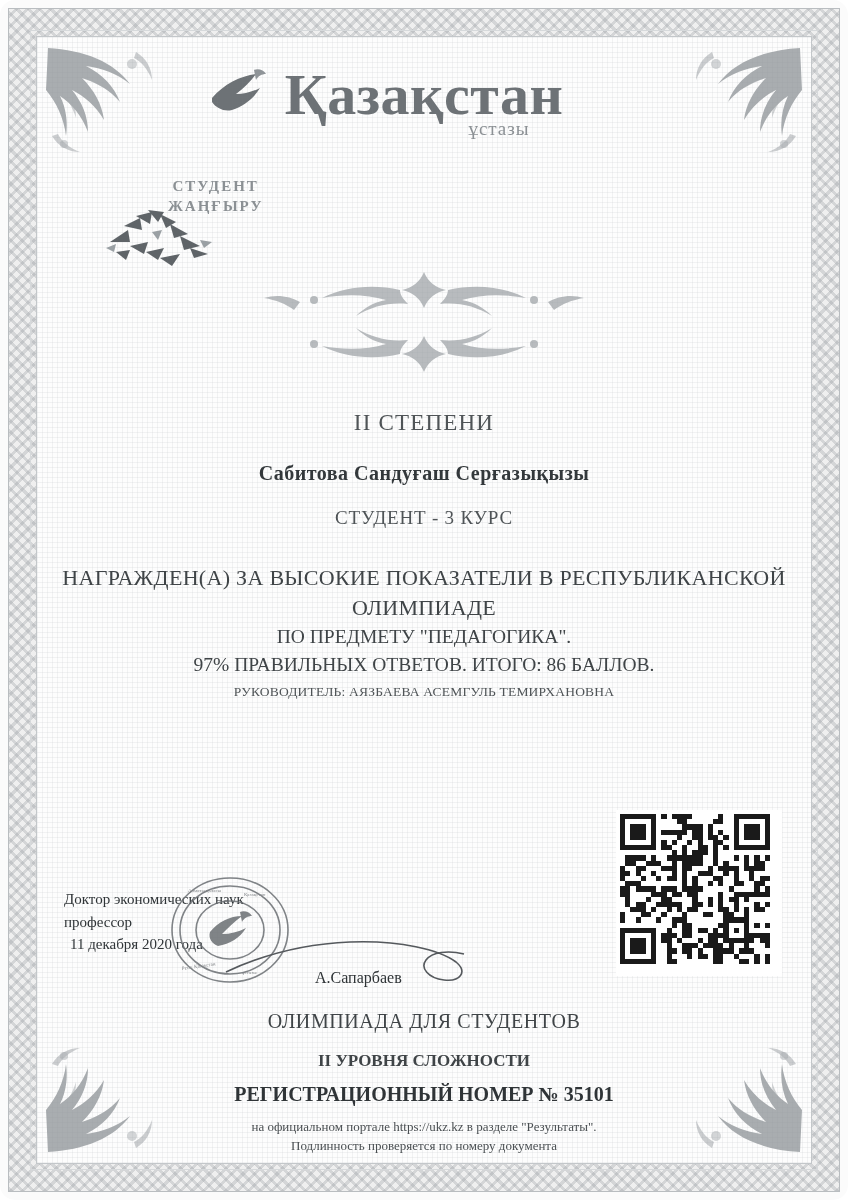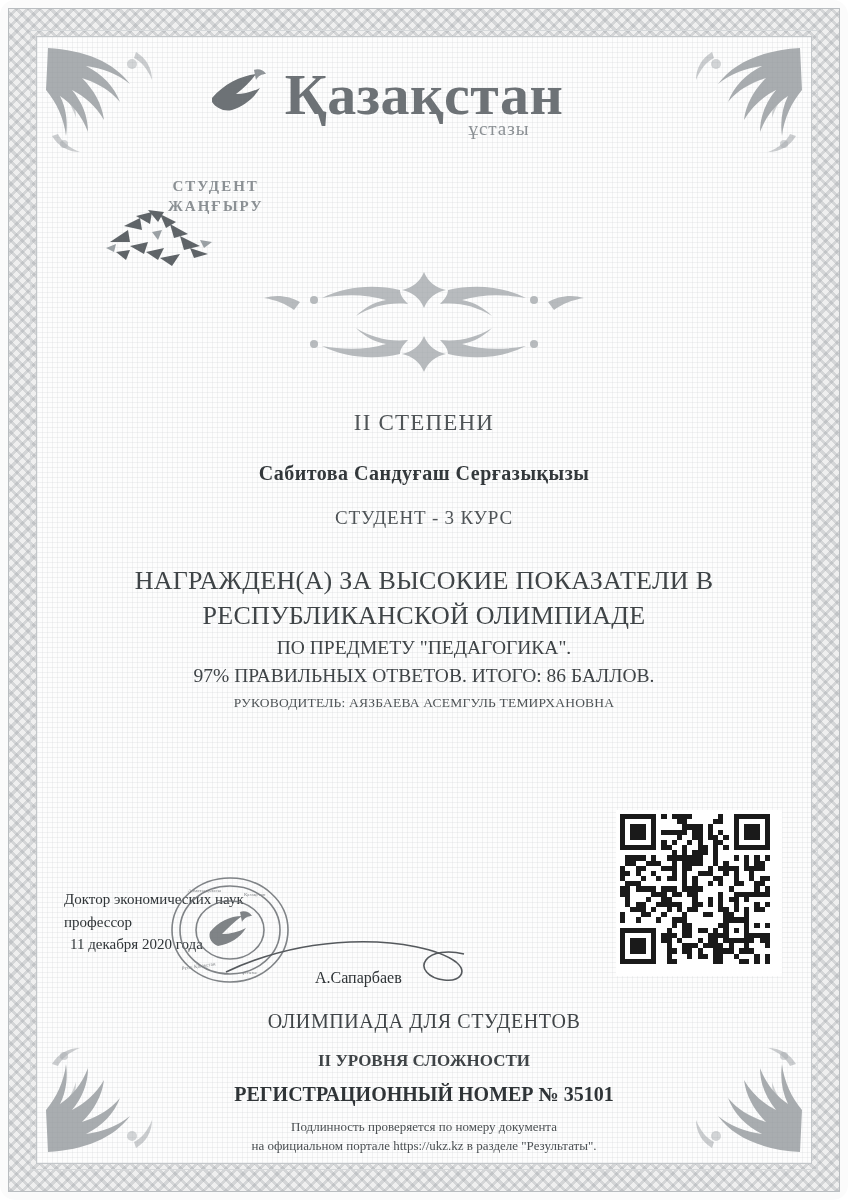--- a/index.html
+++ b/index.html
@@ -161,21 +161,21 @@
     letter-spacing: 0.8px;
     margin-top: 22px;
   }
 
   .award {
     text-align: center;
     margin-top: 34px;
     color: #3f4447;
   }
   .award .l1 {
-    font-size: 26px;
+    font-size: 22px;
     letter-spacing: 0.3px;
     line-height: 1.35;
   }
   .award .l2 {
     font-size: 19.5px;
     margin-top: 4px;
   }
   .award .l3 {
     font-size: 19.5px;
     margin-top: 6px;
@@ -430,19 +430,19 @@
             <path d="M0 0h1v1h-1zM1 0h1v1h-1zM2 0h1v1h-1zM3 0h1v1h-1zM4 0h1v1h-1zM5 0h1v1h-1zM6 0h1v1h-1zM8 0h1v1h-1zM10 0h1v1h-1zM11 0h1v1h-1zM12 0h1v1h-1zM13 0h1v1h-1zM19 0h1v1h-1zM22 0h1v1h-1zM23 0h1v1h-1zM24 0h1v1h-1zM25 0h1v1h-1zM26 0h1v1h-1zM27 0h1v1h-1zM28 0h1v1h-1zM0 1h1v1h-1zM6 1h1v1h-1zM11 1h1v1h-1zM12 1h1v1h-1zM18 1h1v1h-1zM19 1h1v1h-1zM22 1h1v1h-1zM28 1h1v1h-1zM0 2h1v1h-1zM2 2h1v1h-1zM3 2h1v1h-1zM4 2h1v1h-1zM6 2h1v1h-1zM12 2h1v1h-1zM13 2h1v1h-1zM14 2h1v1h-1zM15 2h1v1h-1zM17 2h1v1h-1zM22 2h1v1h-1zM24 2h1v1h-1zM25 2h1v1h-1zM26 2h1v1h-1zM28 2h1v1h-1zM0 3h1v1h-1zM2 3h1v1h-1zM3 3h1v1h-1zM4 3h1v1h-1zM6 3h1v1h-1zM8 3h1v1h-1zM9 3h1v1h-1zM10 3h1v1h-1zM11 3h1v1h-1zM12 3h1v1h-1zM14 3h1v1h-1zM15 3h1v1h-1zM17 3h1v1h-1zM19 3h1v1h-1zM22 3h1v1h-1zM24 3h1v1h-1zM25 3h1v1h-1zM26 3h1v1h-1zM28 3h1v1h-1zM0 4h1v1h-1zM2 4h1v1h-1zM3 4h1v1h-1zM4 4h1v1h-1zM6 4h1v1h-1zM11 4h1v1h-1zM14 4h1v1h-1zM15 4h1v1h-1zM17 4h1v1h-1zM18 4h1v1h-1zM20 4h1v1h-1zM22 4h1v1h-1zM24 4h1v1h-1zM25 4h1v1h-1zM26 4h1v1h-1zM28 4h1v1h-1zM0 5h1v1h-1zM6 5h1v1h-1zM8 5h1v1h-1zM10 5h1v1h-1zM13 5h1v1h-1zM15 5h1v1h-1zM18 5h1v1h-1zM19 5h1v1h-1zM22 5h1v1h-1zM28 5h1v1h-1zM0 6h1v1h-1zM1 6h1v1h-1zM2 6h1v1h-1zM3 6h1v1h-1zM4 6h1v1h-1zM5 6h1v1h-1zM6 6h1v1h-1zM8 6h1v1h-1zM9 6h1v1h-1zM12 6h1v1h-1zM15 6h1v1h-1zM16 6h1v1h-1zM18 6h1v1h-1zM20 6h1v1h-1zM22 6h1v1h-1zM23 6h1v1h-1zM24 6h1v1h-1zM25 6h1v1h-1zM26 6h1v1h-1zM27 6h1v1h-1zM28 6h1v1h-1zM10 7h1v1h-1zM12 7h1v1h-1zM14 7h1v1h-1zM15 7h1v1h-1zM16 7h1v1h-1zM18 7h1v1h-1zM1 8h1v1h-1zM2 8h1v1h-1zM3 8h1v1h-1zM4 8h1v1h-1zM6 8h1v1h-1zM9 8h1v1h-1zM10 8h1v1h-1zM11 8h1v1h-1zM12 8h1v1h-1zM13 8h1v1h-1zM14 8h1v1h-1zM15 8h1v1h-1zM18 8h1v1h-1zM22 8h1v1h-1zM24 8h1v1h-1zM26 8h1v1h-1zM28 8h1v1h-1zM1 9h1v1h-1zM2 9h1v1h-1zM5 9h1v1h-1zM6 9h1v1h-1zM7 9h1v1h-1zM10 9h1v1h-1zM12 9h1v1h-1zM13 9h1v1h-1zM14 9h1v1h-1zM15 9h1v1h-1zM18 9h1v1h-1zM20 9h1v1h-1zM24 9h1v1h-1zM26 9h1v1h-1zM27 9h1v1h-1zM0 10h1v1h-1zM3 10h1v1h-1zM4 10h1v1h-1zM8 10h1v1h-1zM9 10h1v1h-1zM10 10h1v1h-1zM12 10h1v1h-1zM13 10h1v1h-1zM17 10h1v1h-1zM19 10h1v1h-1zM20 10h1v1h-1zM21 10h1v1h-1zM22 10h1v1h-1zM24 10h1v1h-1zM25 10h1v1h-1zM26 10h1v1h-1zM27 10h1v1h-1zM0 11h1v1h-1zM1 11h1v1h-1zM3 11h1v1h-1zM6 11h1v1h-1zM10 11h1v1h-1zM12 11h1v1h-1zM15 11h1v1h-1zM16 11h1v1h-1zM17 11h1v1h-1zM20 11h1v1h-1zM22 11h1v1h-1zM25 11h1v1h-1zM0 12h1v1h-1zM4 12h1v1h-1zM7 12h1v1h-1zM9 12h1v1h-1zM10 12h1v1h-1zM12 12h1v1h-1zM14 12h1v1h-1zM18 12h1v1h-1zM19 12h1v1h-1zM22 12h1v1h-1zM25 12h1v1h-1zM27 12h1v1h-1zM28 12h1v1h-1zM1 13h1v1h-1zM2 13h1v1h-1zM3 13h1v1h-1zM12 13h1v1h-1zM14 13h1v1h-1zM17 13h1v1h-1zM19 13h1v1h-1zM22 13h1v1h-1zM23 13h1v1h-1zM26 13h1v1h-1zM27 13h1v1h-1zM0 14h1v1h-1zM1 14h1v1h-1zM3 14h1v1h-1zM4 14h1v1h-1zM5 14h1v1h-1zM6 14h1v1h-1zM8 14h1v1h-1zM9 14h1v1h-1zM10 14h1v1h-1zM12 14h1v1h-1zM13 14h1v1h-1zM14 14h1v1h-1zM15 14h1v1h-1zM21 14h1v1h-1zM26 14h1v1h-1zM28 14h1v1h-1zM0 15h1v1h-1zM1 15h1v1h-1zM6 15h1v1h-1zM7 15h1v1h-1zM8 15h1v1h-1zM10 15h1v1h-1zM11 15h1v1h-1zM13 15h1v1h-1zM14 15h1v1h-1zM19 15h1v1h-1zM22 15h1v1h-1zM23 15h1v1h-1zM24 15h1v1h-1zM25 15h1v1h-1zM26 15h1v1h-1zM27 15h1v1h-1zM28 15h1v1h-1zM1 16h1v1h-1zM5 16h1v1h-1zM8 16h1v1h-1zM9 16h1v1h-1zM14 16h1v1h-1zM17 16h1v1h-1zM19 16h1v1h-1zM21 16h1v1h-1zM22 16h1v1h-1zM24 16h1v1h-1zM1 17h1v1h-1zM3 17h1v1h-1zM4 17h1v1h-1zM7 17h1v1h-1zM8 17h1v1h-1zM9 17h1v1h-1zM10 17h1v1h-1zM11 17h1v1h-1zM14 17h1v1h-1zM15 17h1v1h-1zM17 17h1v1h-1zM19 17h1v1h-1zM22 17h1v1h-1zM26 17h1v1h-1zM28 17h1v1h-1zM2 18h1v1h-1zM3 18h1v1h-1zM4 18h1v1h-1zM6 18h1v1h-1zM9 18h1v1h-1zM11 18h1v1h-1zM13 18h1v1h-1zM14 18h1v1h-1zM19 18h1v1h-1zM20 18h1v1h-1zM22 18h1v1h-1zM24 18h1v1h-1zM26 18h1v1h-1zM27 18h1v1h-1zM0 19h1v1h-1zM4 19h1v1h-1zM5 19h1v1h-1zM8 19h1v1h-1zM12 19h1v1h-1zM16 19h1v1h-1zM17 19h1v1h-1zM20 19h1v1h-1zM21 19h1v1h-1zM24 19h1v1h-1zM0 20h1v1h-1zM3 20h1v1h-1zM7 20h1v1h-1zM10 20h1v1h-1zM11 20h1v1h-1zM12 20h1v1h-1zM20 20h1v1h-1zM21 20h1v1h-1zM22 20h1v1h-1zM23 20h1v1h-1zM24 20h1v1h-1zM10 21h1v1h-1zM12 21h1v1h-1zM13 21h1v1h-1zM19 21h1v1h-1zM20 21h1v1h-1zM24 21h1v1h-1zM26 21h1v1h-1zM28 21h1v1h-1zM0 22h1v1h-1zM1 22h1v1h-1zM2 22h1v1h-1zM3 22h1v1h-1zM4 22h1v1h-1zM5 22h1v1h-1zM6 22h1v1h-1zM9 22h1v1h-1zM12 22h1v1h-1zM13 22h1v1h-1zM15 22h1v1h-1zM16 22h1v1h-1zM18 22h1v1h-1zM20 22h1v1h-1zM22 22h1v1h-1zM24 22h1v1h-1zM0 23h1v1h-1zM6 23h1v1h-1zM8 23h1v1h-1zM9 23h1v1h-1zM10 23h1v1h-1zM12 23h1v1h-1zM13 23h1v1h-1zM17 23h1v1h-1zM18 23h1v1h-1zM19 23h1v1h-1zM20 23h1v1h-1zM24 23h1v1h-1zM25 23h1v1h-1zM26 23h1v1h-1zM27 23h1v1h-1zM28 23h1v1h-1zM0 24h1v1h-1zM2 24h1v1h-1zM3 24h1v1h-1zM4 24h1v1h-1zM6 24h1v1h-1zM8 24h1v1h-1zM9 24h1v1h-1zM11 24h1v1h-1zM15 24h1v1h-1zM17 24h1v1h-1zM18 24h1v1h-1zM20 24h1v1h-1zM21 24h1v1h-1zM22 24h1v1h-1zM23 24h1v1h-1zM24 24h1v1h-1zM25 24h1v1h-1zM27 24h1v1h-1zM28 24h1v1h-1zM0 25h1v1h-1zM2 25h1v1h-1zM3 25h1v1h-1zM4 25h1v1h-1zM6 25h1v1h-1zM9 25h1v1h-1zM12 25h1v1h-1zM13 25h1v1h-1zM14 25h1v1h-1zM16 25h1v1h-1zM17 25h1v1h-1zM18 25h1v1h-1zM19 25h1v1h-1zM21 25h1v1h-1zM24 25h1v1h-1zM28 25h1v1h-1zM0 26h1v1h-1zM2 26h1v1h-1zM3 26h1v1h-1zM4 26h1v1h-1zM6 26h1v1h-1zM9 26h1v1h-1zM10 26h1v1h-1zM12 26h1v1h-1zM13 26h1v1h-1zM15 26h1v1h-1zM18 26h1v1h-1zM19 26h1v1h-1zM20 26h1v1h-1zM21 26h1v1h-1zM23 26h1v1h-1zM24 26h1v1h-1zM25 26h1v1h-1zM0 27h1v1h-1zM6 27h1v1h-1zM9 27h1v1h-1zM13 27h1v1h-1zM15 27h1v1h-1zM16 27h1v1h-1zM18 27h1v1h-1zM19 27h1v1h-1zM22 27h1v1h-1zM26 27h1v1h-1zM28 27h1v1h-1zM0 28h1v1h-1zM1 28h1v1h-1zM2 28h1v1h-1zM3 28h1v1h-1zM4 28h1v1h-1zM5 28h1v1h-1zM6 28h1v1h-1zM9 28h1v1h-1zM10 28h1v1h-1zM18 28h1v1h-1zM19 28h1v1h-1zM23 28h1v1h-1zM24 28h1v1h-1zM26 28h1v1h-1zM28 28h1v1h-1z"></path>
           </g>
       </svg>
     </div>
 
     <div class="footer">
       <div class="f1">ОЛИМПИАДА ДЛЯ СТУДЕНТОВ</div>
       <div class="f2">II УРОВНЯ СЛОЖНОСТИ</div>
       <div class="f3">РЕГИСТРАЦИОННЫЙ НОМЕР № 35101</div>
       <div class="f4">
+        <div>на официальном портале https://ukz.kz в разделе "Результаты".</div>
         <div>Подлинность проверяется по номеру документа</div>
-        <div>на официальном портале https://ukz.kz в разделе "Результаты".</div>
       </div>
     </div>
 
   </div>
 </div>
 
 </body></html>

